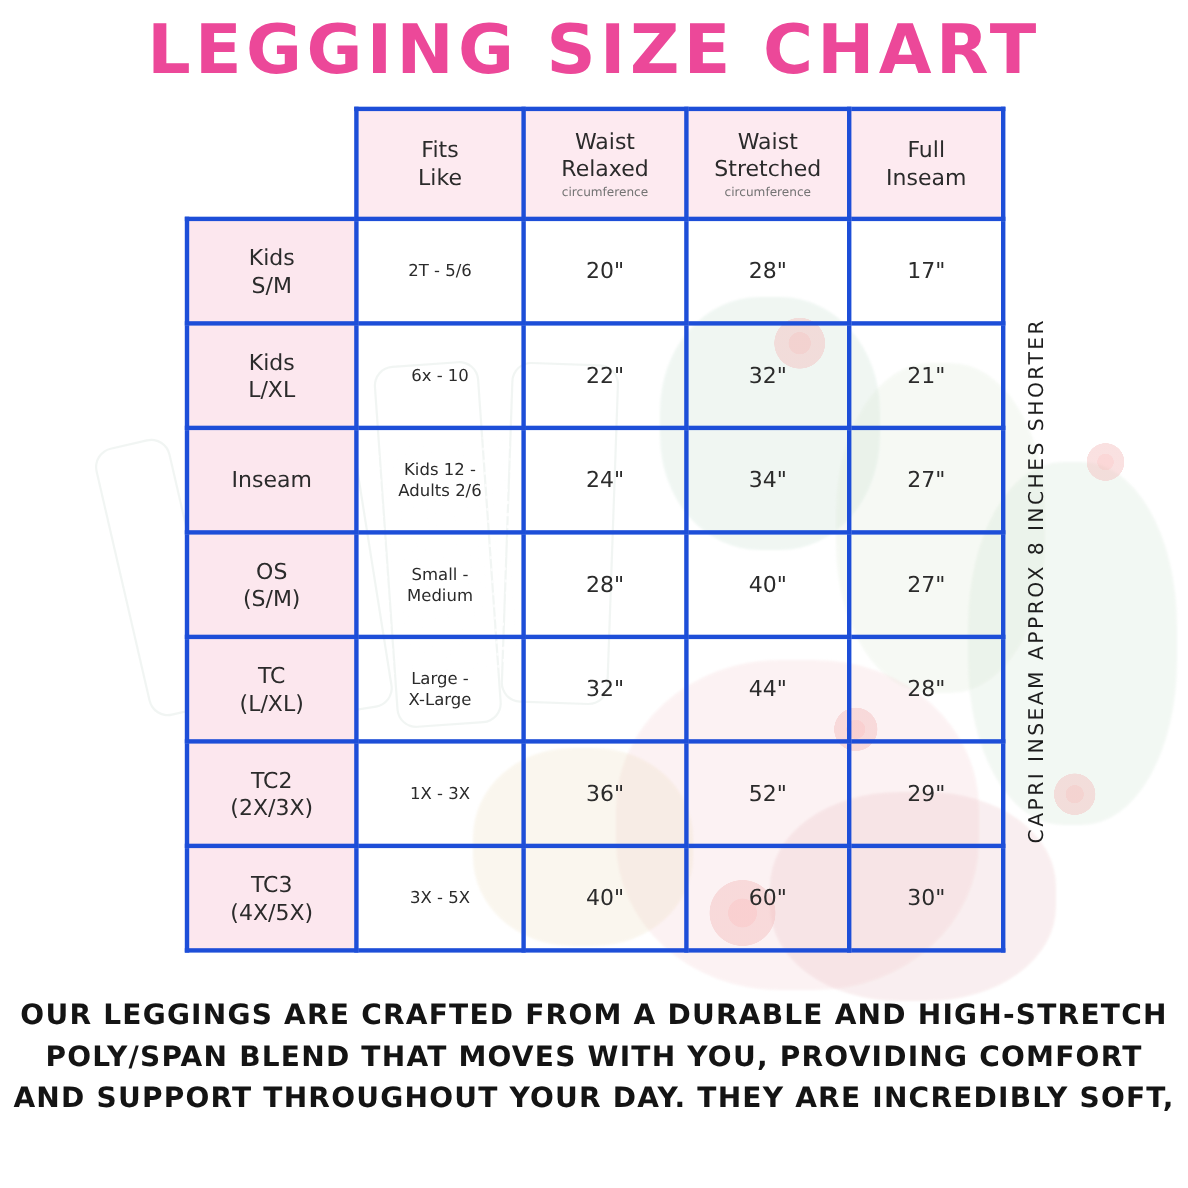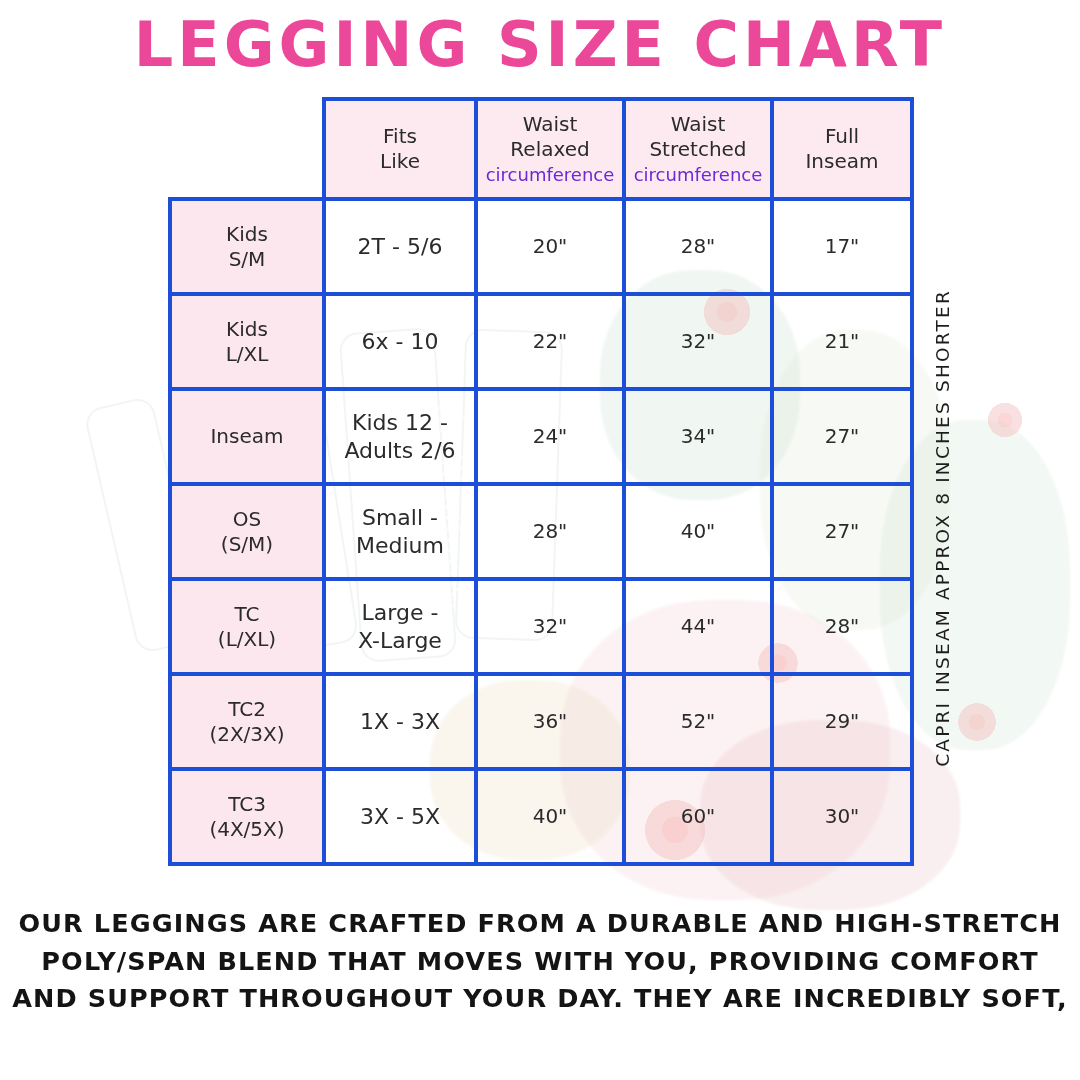--- a/index.html
+++ b/index.html
@@ -121,35 +121,35 @@
   .cell-blank { border: none !important; background: transparent; }
   th.head {
     background: #fdeaf0;
     height: 100px;
     font-size: 23px;
     font-weight: normal;
     padding: 4px 2px;
   }
   th.head .sub {
     display: block;
-    font-size: 18px;
-    color: #6d28d9;
+    font-size: 11px;
+    color: #737373;
     margin-top: 2px;
   }
   td.rowhead {
     background: #fce7ee;
     height: 95px;
     font-size: 22px;
   }
   td.val {
     background: rgba(255,255,255,0.0);
     height: 95px;
     font-size: 21px;
   }
-  td.val.fits { font-size: 22px; }
+  td.val.fits { font-size: 15px; }
 
   
   .side-note {
     position: absolute;
     left: 932px;
     top: 248px;
     height: 560px;
     display: flex;
     align-items: center;
     z-index: 3;

